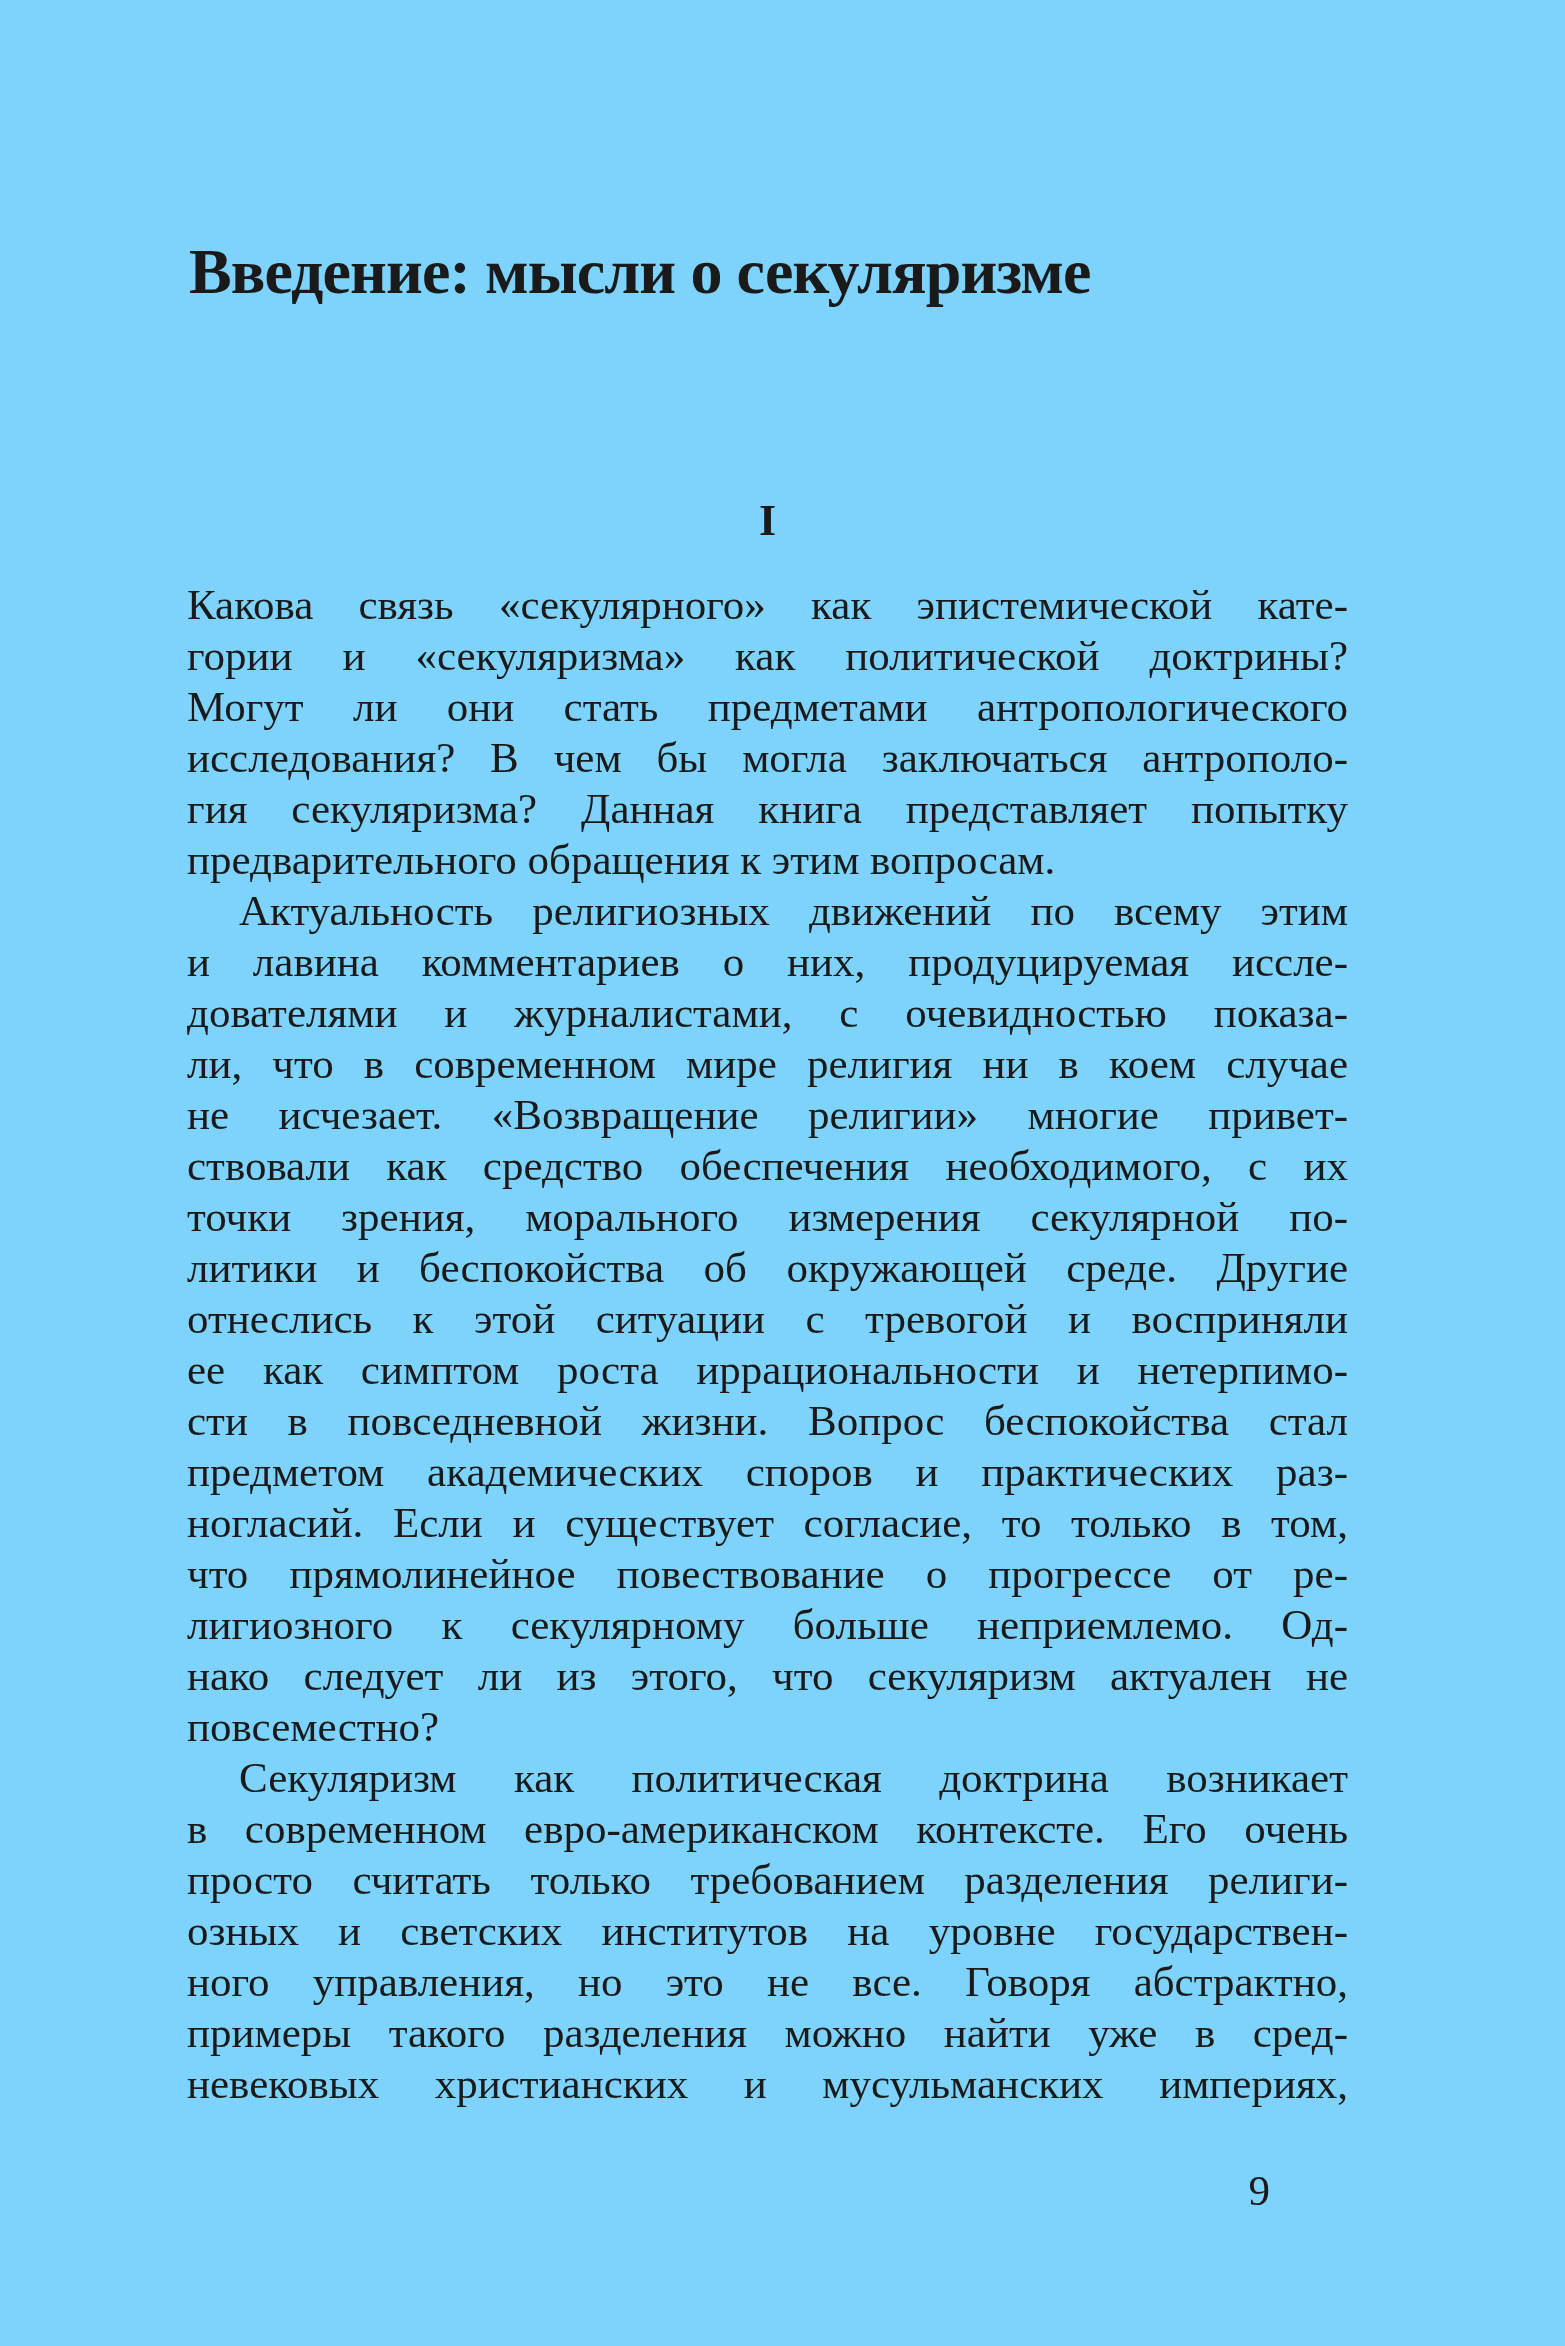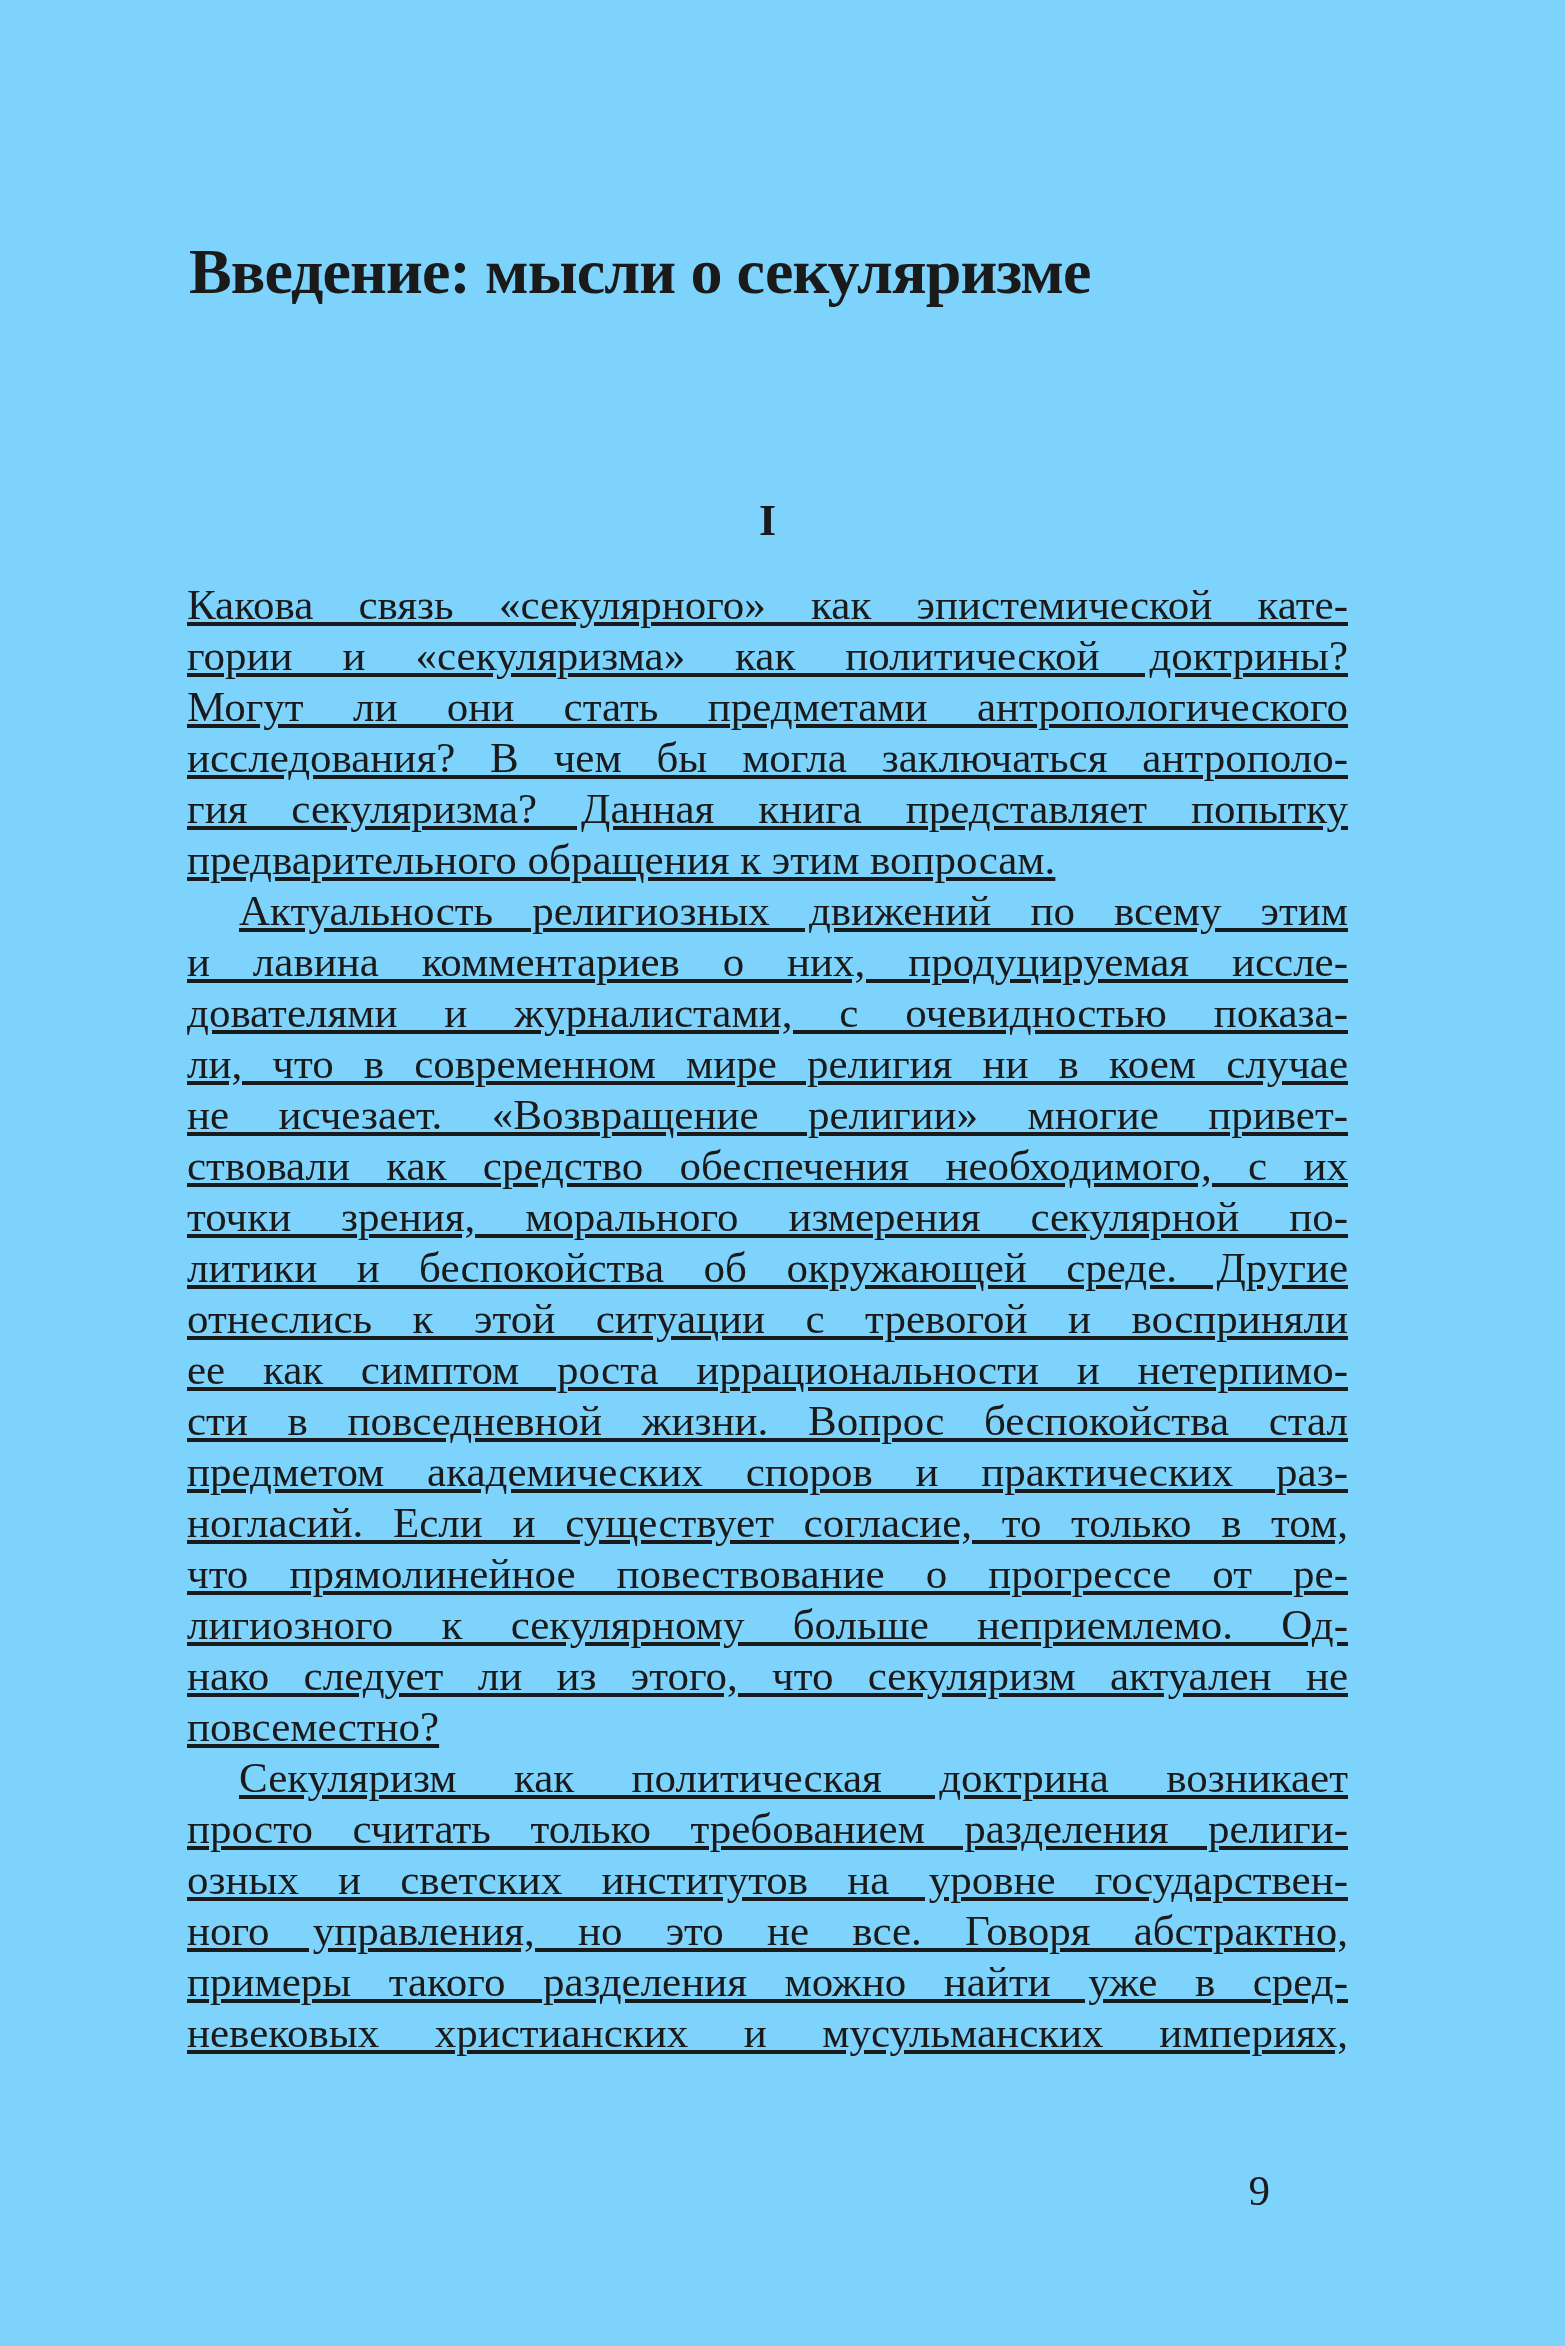--- a/index.html
+++ b/index.html
@@ -36,21 +36,20 @@
     font-size: 44px;
     line-height: 45px;
     font-weight: bold;
   }
   .body-text {
     position: absolute;
     left: 187px;
     top: 579px;
     width: 1161px;
     font-size: 43px;
-    text-decoration: underline;
   }
   .line {
     height: 51px;
     line-height: 51px;
     text-align: justify;
     text-align-last: justify;
     white-space: normal;
   }
   .line.endline {
     text-align: right;
@@ -97,20 +96,21 @@
       <div class="line">отнеслись к этой ситуации с тревогой и восприняли</div>
       <div class="line">ее как симптом роста иррациональности и нетерпимо-</div>
       <div class="line">сти в повседневной жизни. Вопрос беспокойства стал</div>
       <div class="line">предметом академических споров и практических раз-</div>
       <div class="line">ногласий. Если и существует согласие, то только в том,</div>
       <div class="line">что прямолинейное повествование о прогрессе от ре-</div>
       <div class="line">лигиозного к секулярному больше неприемлемо. Од-</div>
       <div class="line">нако следует ли из этого, что секуляризм актуален не</div>
       <div class="line endline">повсеместно?</div>
       <div class="line indent">Секуляризм как политическая доктрина возникает</div>
+      <div class="line">в современном евро-американском контексте. Его очень</div>
       <div class="line">просто считать только требованием разделения религи-</div>
       <div class="line">озных и светских институтов на уровне государствен-</div>
       <div class="line">ного управления, но это не все. Говоря абстрактно,</div>
       <div class="line">примеры такого разделения можно найти уже в сред-</div>
       <div class="line">невековых христианских и мусульманских империях,</div>
     </div>
 
   <div class="page-number">9</div>
 </div>
 

